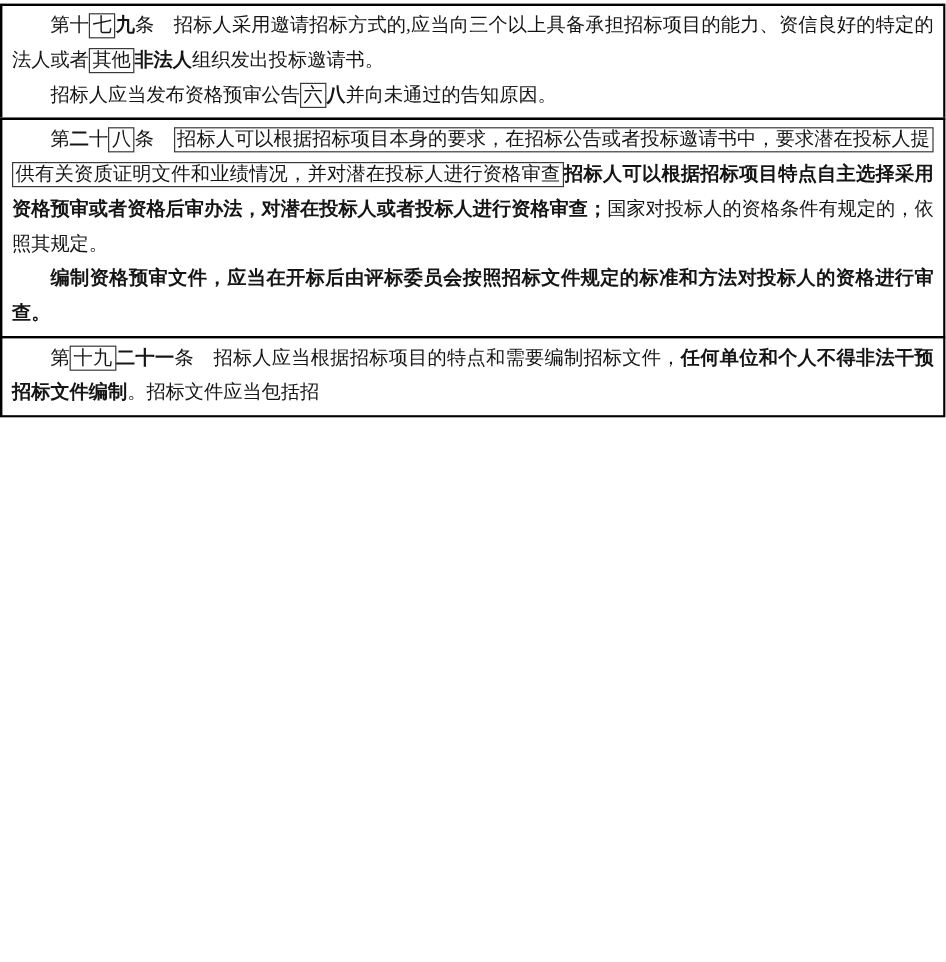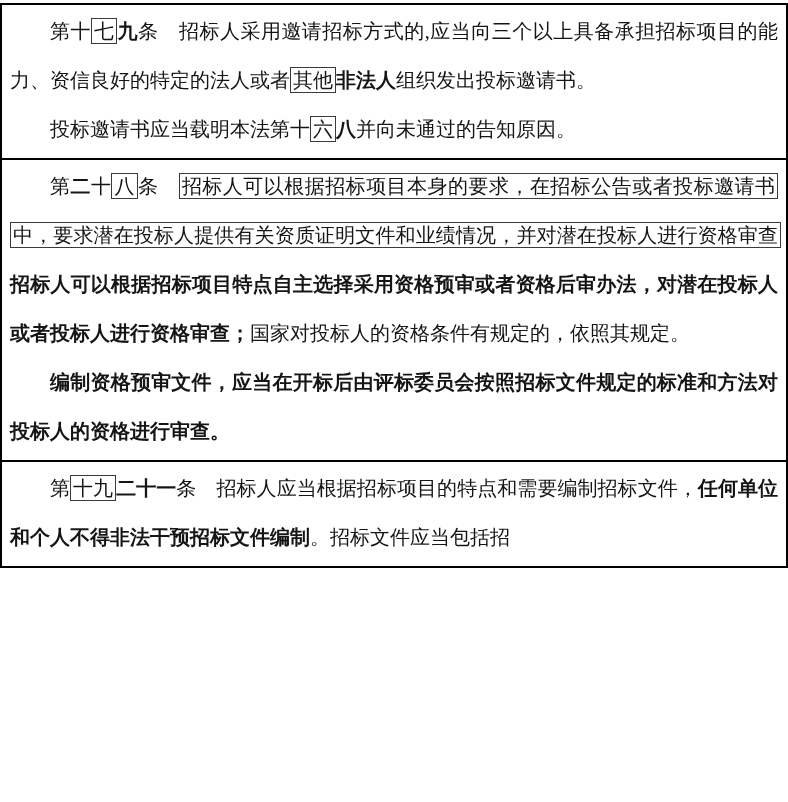--- a/index.html
+++ b/index.html
@@ -22,22 +22,22 @@
     border: 2px solid #000000;
     padding: 2px 8px 4px 8px;
     background: #ffffff;
   }
   .block + .block {
     margin-top: -2px;
   }
   .para {
     margin: 0;
     text-indent: 2em;
-    font-size: 20px;
-    line-height: 49px;
+    font-size: 16px;
+    line-height: 29px;
     text-align: justify;
     letter-spacing: 0;
   }
   
   .run-normal {
     font-family: "Liberation Serif", serif;
     font-weight: normal;
   }
   
   .run-insert {
@@ -53,21 +53,21 @@
     -webkit-box-decoration-break: clone;
     box-decoration-break: clone;
   }
 </style>
 </head>
 <body>
 
 <div class="page">
     <section class="block">
       <p class="para"><span class="run-normal">第十</span><span class="run-delete">七</span><span class="run-insert">九</span><span class="run-normal">条　招标人采用邀请招标方式的,应当向三个以上具备承担招标项目的能力、资信良好的特定的法人或者</span><span class="run-delete">其他</span><span class="run-insert">非法人</span><span class="run-normal">组织发出投标邀请书。</span></p>
-      <p class="para"><span class="run-normal">投标邀请书应当载明本法第十</span><span class="run-delete">六</span><span class="run-insert">八</span><span class="run-normal">并向未通过的告知原因。</span></p>
+      <p class="para"><span class="run-normal">招标人应当发布资格预审公告</span><span class="run-delete">六</span><span class="run-insert">八</span><span class="run-normal">并向未通过的告知原因。</span></p>
     </section>
     <section class="block">
       <p class="para"><span class="run-normal">第</span><span class="run-insert">二</span><span class="run-normal">十</span><span class="run-delete">八</span><span class="run-normal">条　</span><span class="run-delete">招标人可以根据招标项目本身的要求，在招标公告或者投标邀请书中，要求潜在投标人提供有关资质证明文件和业绩情况，并对潜在投标人进行资格审查</span><span class="run-insert">招标人可以根据招标项目特点自主选择采用资格预审或者资格后审办法，对潜在投标人或者投标人进行资格审查；</span><span class="run-normal">国家对投标人的资格条件有规定的，依照其规定。</span></p>
       <p class="para"><span class="run-insert">编制资格预审文件，应当在开标后由评标委员会按照招标文件规定的标准和方法对投标人的资格进行审查。</span></p>
     </section>
     <section class="block">
       <p class="para"><span class="run-normal">第</span><span class="run-delete">十九</span><span class="run-insert">二十一</span><span class="run-normal">条　招标人应当根据招标项目的特点和需要编制招标文件，</span><span class="run-insert">任何单位和个人不得非法干预招标文件编制</span><span class="run-normal">。招标文件应当包括招</span></p>
     </section>
   </div>
 

